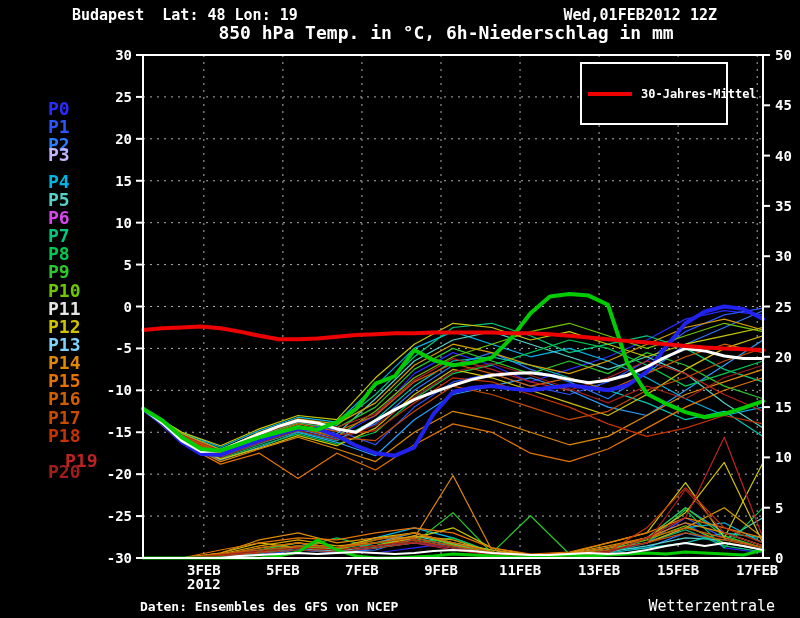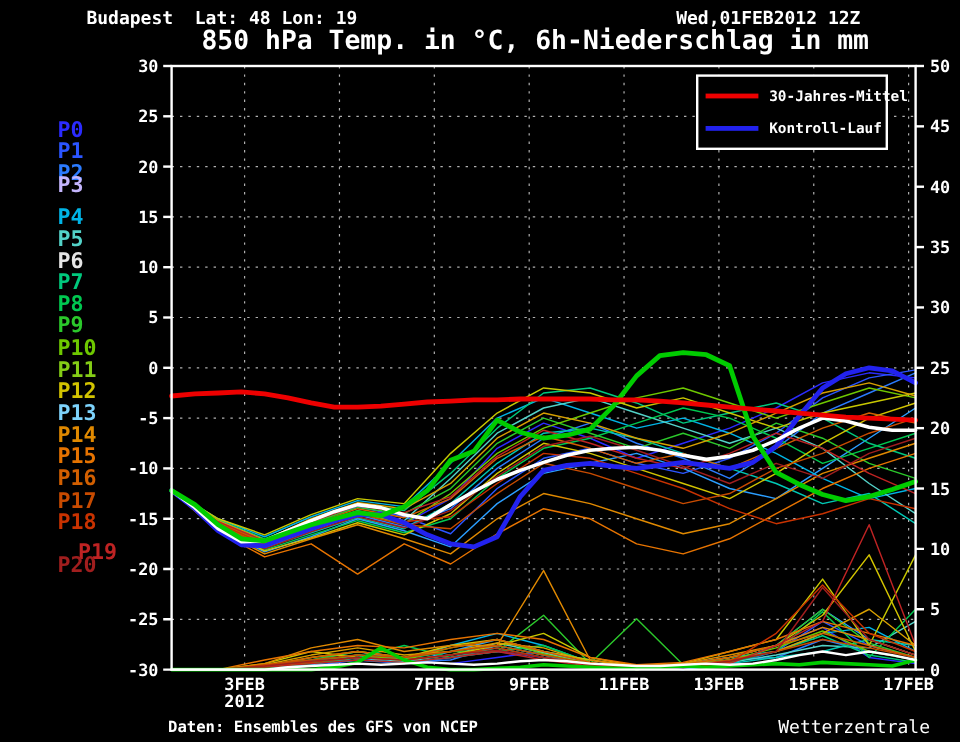--- a/index.html
+++ b/index.html
@@ -4,24 +4,24 @@
 <style>
   html,body{margin:0;padding:0;}
   body{
     width:800px;height:618px;background:#000;position:relative;overflow:hidden;
     font-family:"DejaVu Sans Mono", monospace;color:#fff;
   }
   .hdr{position:absolute;top:6px;font-size:15px;font-weight:bold;white-space:pre;}
   #station{left:72px;}
   #run{right:83px;}
   #title2{position:absolute;top:22px;left:446px;transform:translateX(-50%);
-    font-size:22px;font-weight:bold;white-space:pre;}
+    font-size:18px;font-weight:bold;white-space:pre;}
   #chart{position:absolute;left:0;top:0;}
   #plabels span{position:absolute;left:48px;font-size:18px;font-weight:bold;line-height:1;}
-  #legend{position:absolute;left:580px;top:62px;width:160px;height:63px;
+  #legend{position:absolute;left:580px;top:62px;width:148px;height:63px;
     border:2px solid #fff;background:#000;box-sizing:border-box;
     display:flex;flex-direction:column;justify-content:space-around;padding:3px 6px;}
   .lrow{display:flex;align-items:center;gap:9px;}
   .lswatch{width:44px;height:4px;flex:0 0 44px;}
   .llabel{font-size:12px;font-weight:bold;line-height:1;white-space:pre;}
   #src{position:absolute;left:140px;top:599px;font-size:13px;font-weight:bold;white-space:pre;}
   #brand{position:absolute;right:25px;top:597px;font-size:15px;font-weight:normal;white-space:pre;}
 </style>
 </head>
 <body>
@@ -30,26 +30,26 @@
 <span id="run" class="hdr">Wed,01FEB2012 12Z</span>
 <span id="title2">850 hPa Temp. in °C, 6h-Niederschlag in mm</span>
 
 <div id="plabels">
     <span style="top: 100px; color: rgb(43, 43, 255);">P0</span>
     <span style="top: 118.15px; color: rgb(43, 85, 255);">P1</span>
     <span style="top: 136.3px; color: rgb(43, 123, 255);">P2</span>
     <span style="top: 146px; color: #c4b5fd;">P3</span>
     <span style="top: 172.6px; color: rgb(0, 180, 230);">P4</span>
     <span style="top: 190.75px; color: rgb(83, 210, 200);">P5</span>
-    <span style="top: 208.9px; color: #e5e5e5;">P6</span>
+    <span style="top: 208.9px; color: #d946ef;">P6</span>
     <span style="top: 227.05px; color: rgb(0, 200, 125);">P7</span>
     <span style="top: 245.2px; color: rgb(0, 200, 80);">P8</span>
     <span style="top: 263.35px; color: rgb(43, 200, 43);">P9</span>
     <span style="top: 281.5px; color: rgb(110, 200, 0);">P10</span>
-    <span style="top: 299.65px; color: #84cc16;">P11</span>
+    <span style="top: 299.65px; color: #e5e5e5;">P11</span>
     <span style="top: 317.8px; color: rgb(210, 195, 0);">P12</span>
     <span style="top: 335.95px; color: #7dd3fc;">P13</span>
     <span style="top: 354.1px; color: rgb(224, 137, 0);">P14</span>
     <span style="top: 372.25px; color: rgb(230, 115, 0);">P15</span>
     <span style="top: 390.4px; color: rgb(210, 95, 0);">P16</span>
     <span style="top: 408.55px; color: rgb(200, 75, 0);">P17</span>
     <span style="top: 426.7px; color: rgb(200, 50, 0);">P18</span>
     <span style="top: 452px; color: rgb(190, 35, 35); margin-left: 17px;">P19</span>
     <span style="top: 463px; color: rgb(160, 30, 30);">P20</span>
   </div>
@@ -180,20 +180,16 @@
     <text x="599.0875" y="575" fill="#fff" text-anchor="middle" font-family="&quot;DejaVu Sans Mono&quot;, monospace" font-size="14" font-weight="bold">13FEB</text>
     <text x="678.1375" y="575" fill="#fff" text-anchor="middle" font-family="&quot;DejaVu Sans Mono&quot;, monospace" font-size="14" font-weight="bold">15FEB</text>
     <text x="757.1875" y="575" fill="#fff" text-anchor="middle" font-family="&quot;DejaVu Sans Mono&quot;, monospace" font-size="14" font-weight="bold">17FEB</text>
   </svg>
 
 <div id="legend">
     <div class="lrow">
       <div class="lswatch" style="background: rgb(238, 0, 0);"></div>
       <span class="llabel">30-Jahres-Mittel</span>
     </div>
-    <div class="lrow">
-      <div class="lswatch" style="background: rgb(34, 34, 238);"></div>
-      <span class="llabel">Kontroll-Lauf</span>
-    </div>
   </div>
 
 <span id="src">Daten: Ensembles des GFS von NCEP</span>
 <span id="brand">Wetterzentrale</span>
 
 </body></html>

